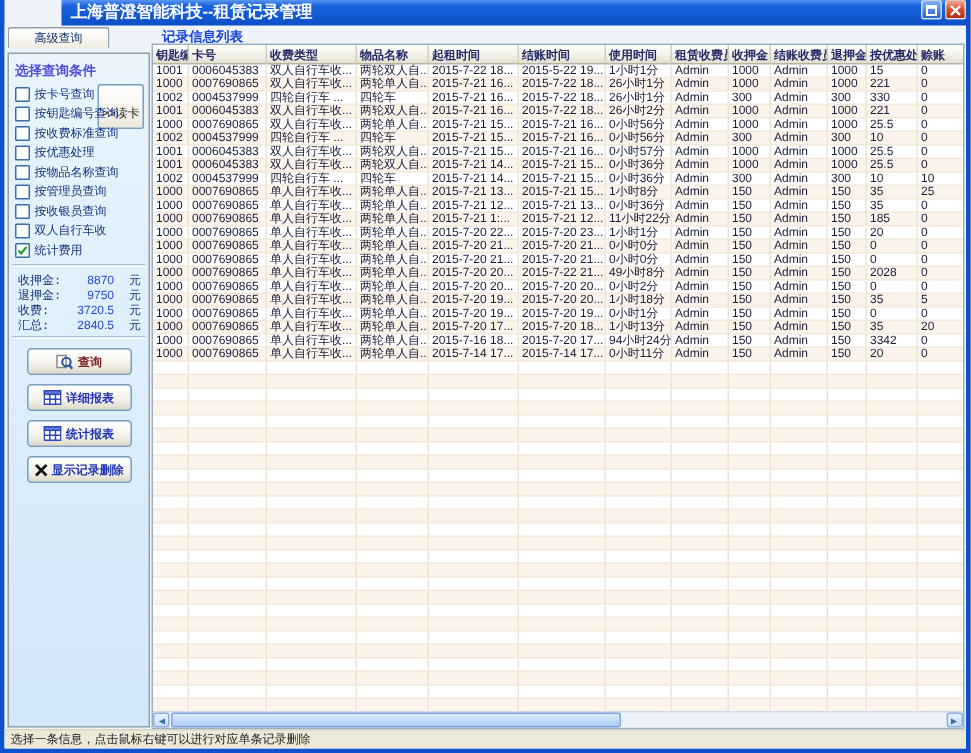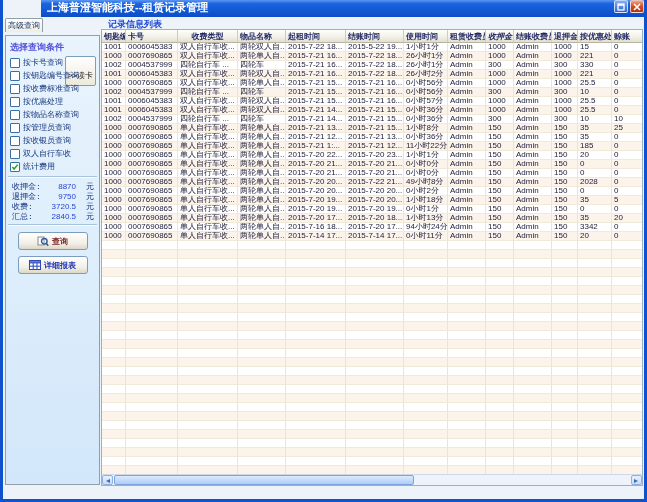--- a/index.html
+++ b/index.html
@@ -10,21 +10,21 @@
   .titlebar{position:absolute;top:0;left:-3px;right:-3px;height:27px;
     background:linear-gradient(180deg,#5a97f2 0%,#1a63e0 14%,#0d4fc8 60%,#0a46bd 88%,#2a6fe0 100%);
     display:flex;align-items:flex-start;padding:0 3px 0 6px;margin-left:41px;}
   .titletext{color:#fff;font-size:11px;font-weight:bold;letter-spacing:0px;flex:1;white-space:nowrap;overflow:hidden;}
   .tbtn{width:14px;height:13px;border-radius:2px;border:1px solid rgba(255,255,255,.7);
     display:flex;align-items:center;justify-content:center;margin-left:2px;cursor:pointer;}
   .tbtn.restore{background:linear-gradient(180deg,#7fb0f5,#2b63cf);}
   .tbtn.close{background:linear-gradient(180deg,#f2a38a,#d6512b 45%,#b03014);}
   
   .content{position:absolute;top:17px;left:0;right:0;bottom:0;background:#eef3f9;}
-  .tab{position:absolute;top:1px;left:2px;width:38px;height:14px;z-index:2;
+  .tab{position:absolute;top:1px;left:2px;width:68px;height:14px;z-index:2;
     background:linear-gradient(#ffffff,#f0ede0);border:1px solid #90a0a8;border-bottom:none;
     border-radius:2px 2px 0 0;font-size:8px;color:#12306a;display:flex;align-items:center;justify-content:center;cursor:pointer;}
   .sidebar{position:absolute;top:18px;left:2px;width:95px;height:450px;
     border:1px solid #90a0a8;background:linear-gradient(180deg,#e9f4fd,#d2e7fa);padding-top:2px;}
   .cond-title{font-size:9px;font-weight:bold;color:#5050d8;padding:3px 0 2px 4px;}
   .cbrow{position:relative;display:flex;align-items:center;height:13px;padding-left:4px;}
   .cbbox{width:10px;height:10px;background:#fff;border:1px solid #3a6ea5;border-radius:1px;
     display:inline-flex;align-items:center;justify-content:center;cursor:pointer;flex:0 0 auto;}
   .cblabel{font-size:8px;color:#16367e;margin-left:3px;white-space:nowrap;}
   .readcard{position:absolute;right:3px;top:0px;height:12px;font-size:8px;color:#222;
@@ -173,39 +173,59 @@
               <svg width="12" height="10" viewBox="0 0 12 10">
                 <rect x="0.5" y="0.5" width="11" height="9" fill="#fff" stroke="#2d49b8"></rect>
                 <rect x="0.5" y="0.5" width="11" height="2.4" fill="#5b7ee0" stroke="#2d49b8"></rect>
                 <line x1="4.2" y1="3" x2="4.2" y2="9.5" stroke="#2d49b8"></line>
                 <line x1="8" y1="3" x2="8" y2="9.5" stroke="#2d49b8"></line>
                 <line x1="0.5" y1="6.2" x2="11.5" y2="6.2" stroke="#2d49b8"></line>
               </svg>
             </span>
             <span style="color: rgb(31, 53, 180);">详细报表</span>
           </div>
+          <div class="sbtn">
+            <span class="ic">
+              <svg width="12" height="10" viewBox="0 0 12 10">
+                <rect x="0.5" y="0.5" width="11" height="9" fill="#fff" stroke="#2d49b8"></rect>
+                <rect x="0.5" y="0.5" width="11" height="2.4" fill="#5b7ee0" stroke="#2d49b8"></rect>
+                <line x1="4.2" y1="3" x2="4.2" y2="9.5" stroke="#2d49b8"></line>
+                <line x1="8" y1="3" x2="8" y2="9.5" stroke="#2d49b8"></line>
+                <line x1="0.5" y1="6.2" x2="11.5" y2="6.2" stroke="#2d49b8"></line>
+              </svg>
+            </span>
+            <span style="color: rgb(31, 53, 180);">统计报表</span>
+          </div>
+          <div class="sbtn">
+            <span class="ic">
+              <svg width="9" height="9" viewBox="0 0 9 9">
+                <path d="M1 1 L8 8 M8 1 L1 8" stroke="#111" stroke-width="1.8"></path>
+              </svg>
+            </span>
+            <span style="color: rgb(31, 53, 180);">显示记录删除</span>
+          </div>
         </div>
     </div>
 
     <div class="main">
       <div class="main-title">记录信息列表</div>
       <div class="tablewrap">
         <div class="gridclip">
           <table>
             <thead>
                 <tr id="header-row">
                   <th style="width: 24px;">钥匙编号</th>
                   <th style="width: 52px;">卡号</th>
-                  <th style="width: 60px; text-align: center;">收费类型</th>
+                  <th style="width: 60px;">收费类型</th>
                   <th style="width: 48px;">物品名称</th>
                   <th style="width: 60px;">起租时间</th>
                   <th style="width: 58px;">结账时间</th>
                   <th style="width: 44px;">使用时间</th>
                   <th style="width: 38px;">租赁收费员</th>
-                  <th style="width: 28px; font-style: italic;">收押金</th>
+                  <th style="width: 28px;">收押金</th>
                   <th style="width: 38px;">结账收费员</th>
                   <th style="width: 26px;">退押金</th>
                   <th style="width: 34px;">按优惠处理</th>
                   <th style="width: 60px;">赊账</th>
                 </tr>
               </thead>
             <tbody id="table-body">
                 <tr class="">
                   <td>1001</td>
                   <td>0006045383</td>
@@ -934,14 +954,17 @@
               <i></i>
             </span>
           <span class="hthumb"></span>
           <span class="harrow right">
               <i></i>
             </span>
         </div>
       </div>
     </div>
 
+    <div class="statusbar">
+      <span>选择一条信息，点击鼠标右键可以进行对应单条记录删除</span>
+    </div>
   </div>
 </div>
 
 </body></html>

